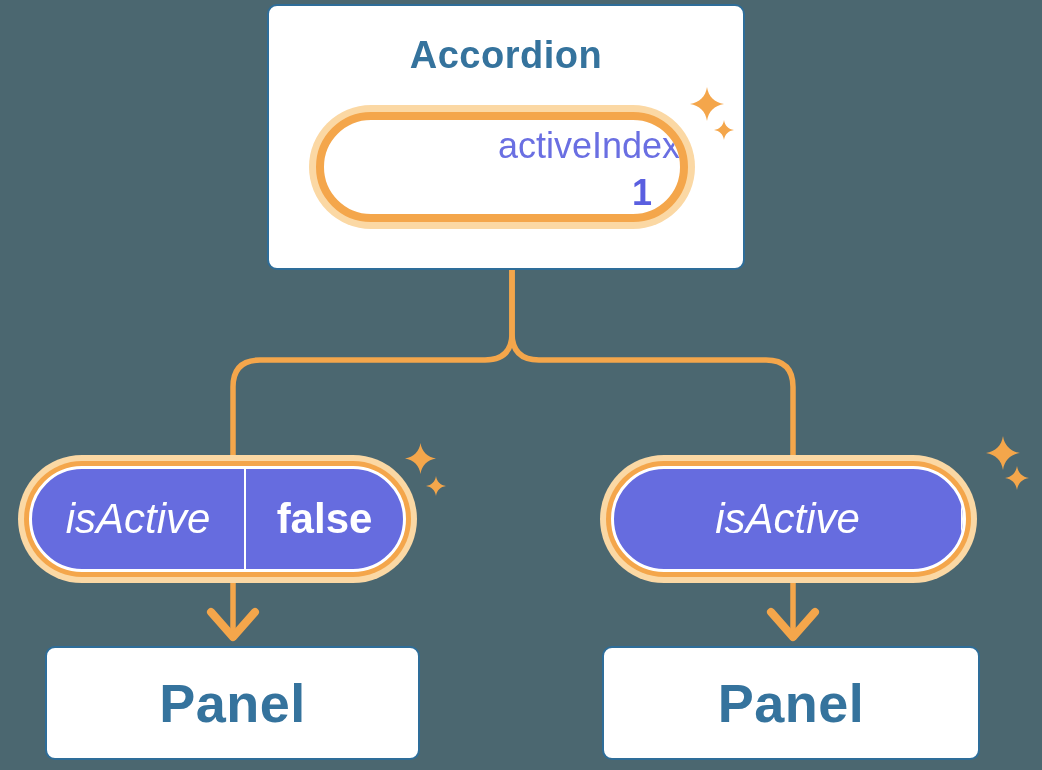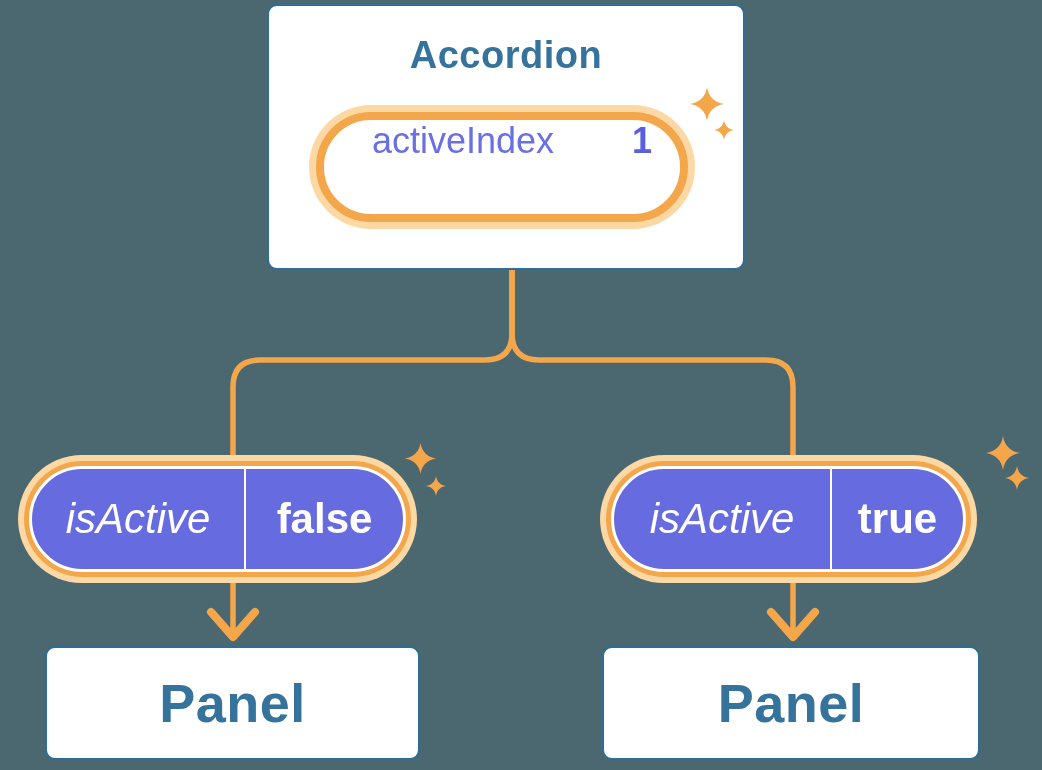--- a/index.html
+++ b/index.html
@@ -80,21 +80,21 @@
   .pill-state{ 
     position:absolute;left:40px;top:99px;
     width:386px;height:124px;
     padding:7px;
   }
   .pill-state-inner{
     width:100%;height:100%;
     background:var(--white,#fff);
     border:8px solid var(--orange,#F4A64B);
     border-radius:999px;
-    display:flex;align-items:flex-start;overflow:hidden;
+    display:flex;align-items:flex-end;overflow:hidden;flex-direction:column;
   }
   .pill-state .pill-label{
     flex:1;display:flex;align-items:center;justify-content:center;
     font-size:36px;color:var(--purpleText,#6A6FE2);
   }
   .pill-state .pill-divider{
     width:2px;background:var(--orange,#F4A64B);
   }
   .pill-state .pill-value{
     width:76px;display:flex;align-items:center;justify-content:center;
@@ -169,21 +169,20 @@
         <div class="pill-value">false</div>
       </div>
     </div>
   </div>
 
   <div class="ring-peach pill-prop pill-prop-right">
     <div class="pill-prop-mid">
       <div class="pill-prop-inner">
         <div class="pill-label">isActive</div>
         <div class="pill-divider"></div>
-        <div class="pill-value">true</div>
       </div>
     </div>
   </div>
 
   <div class="card card-panel panel-left">
     <div class="panel-title">Panel</div>
   </div>
   <div class="card card-panel panel-right">
     <div class="panel-title">Panel</div>
   </div>

